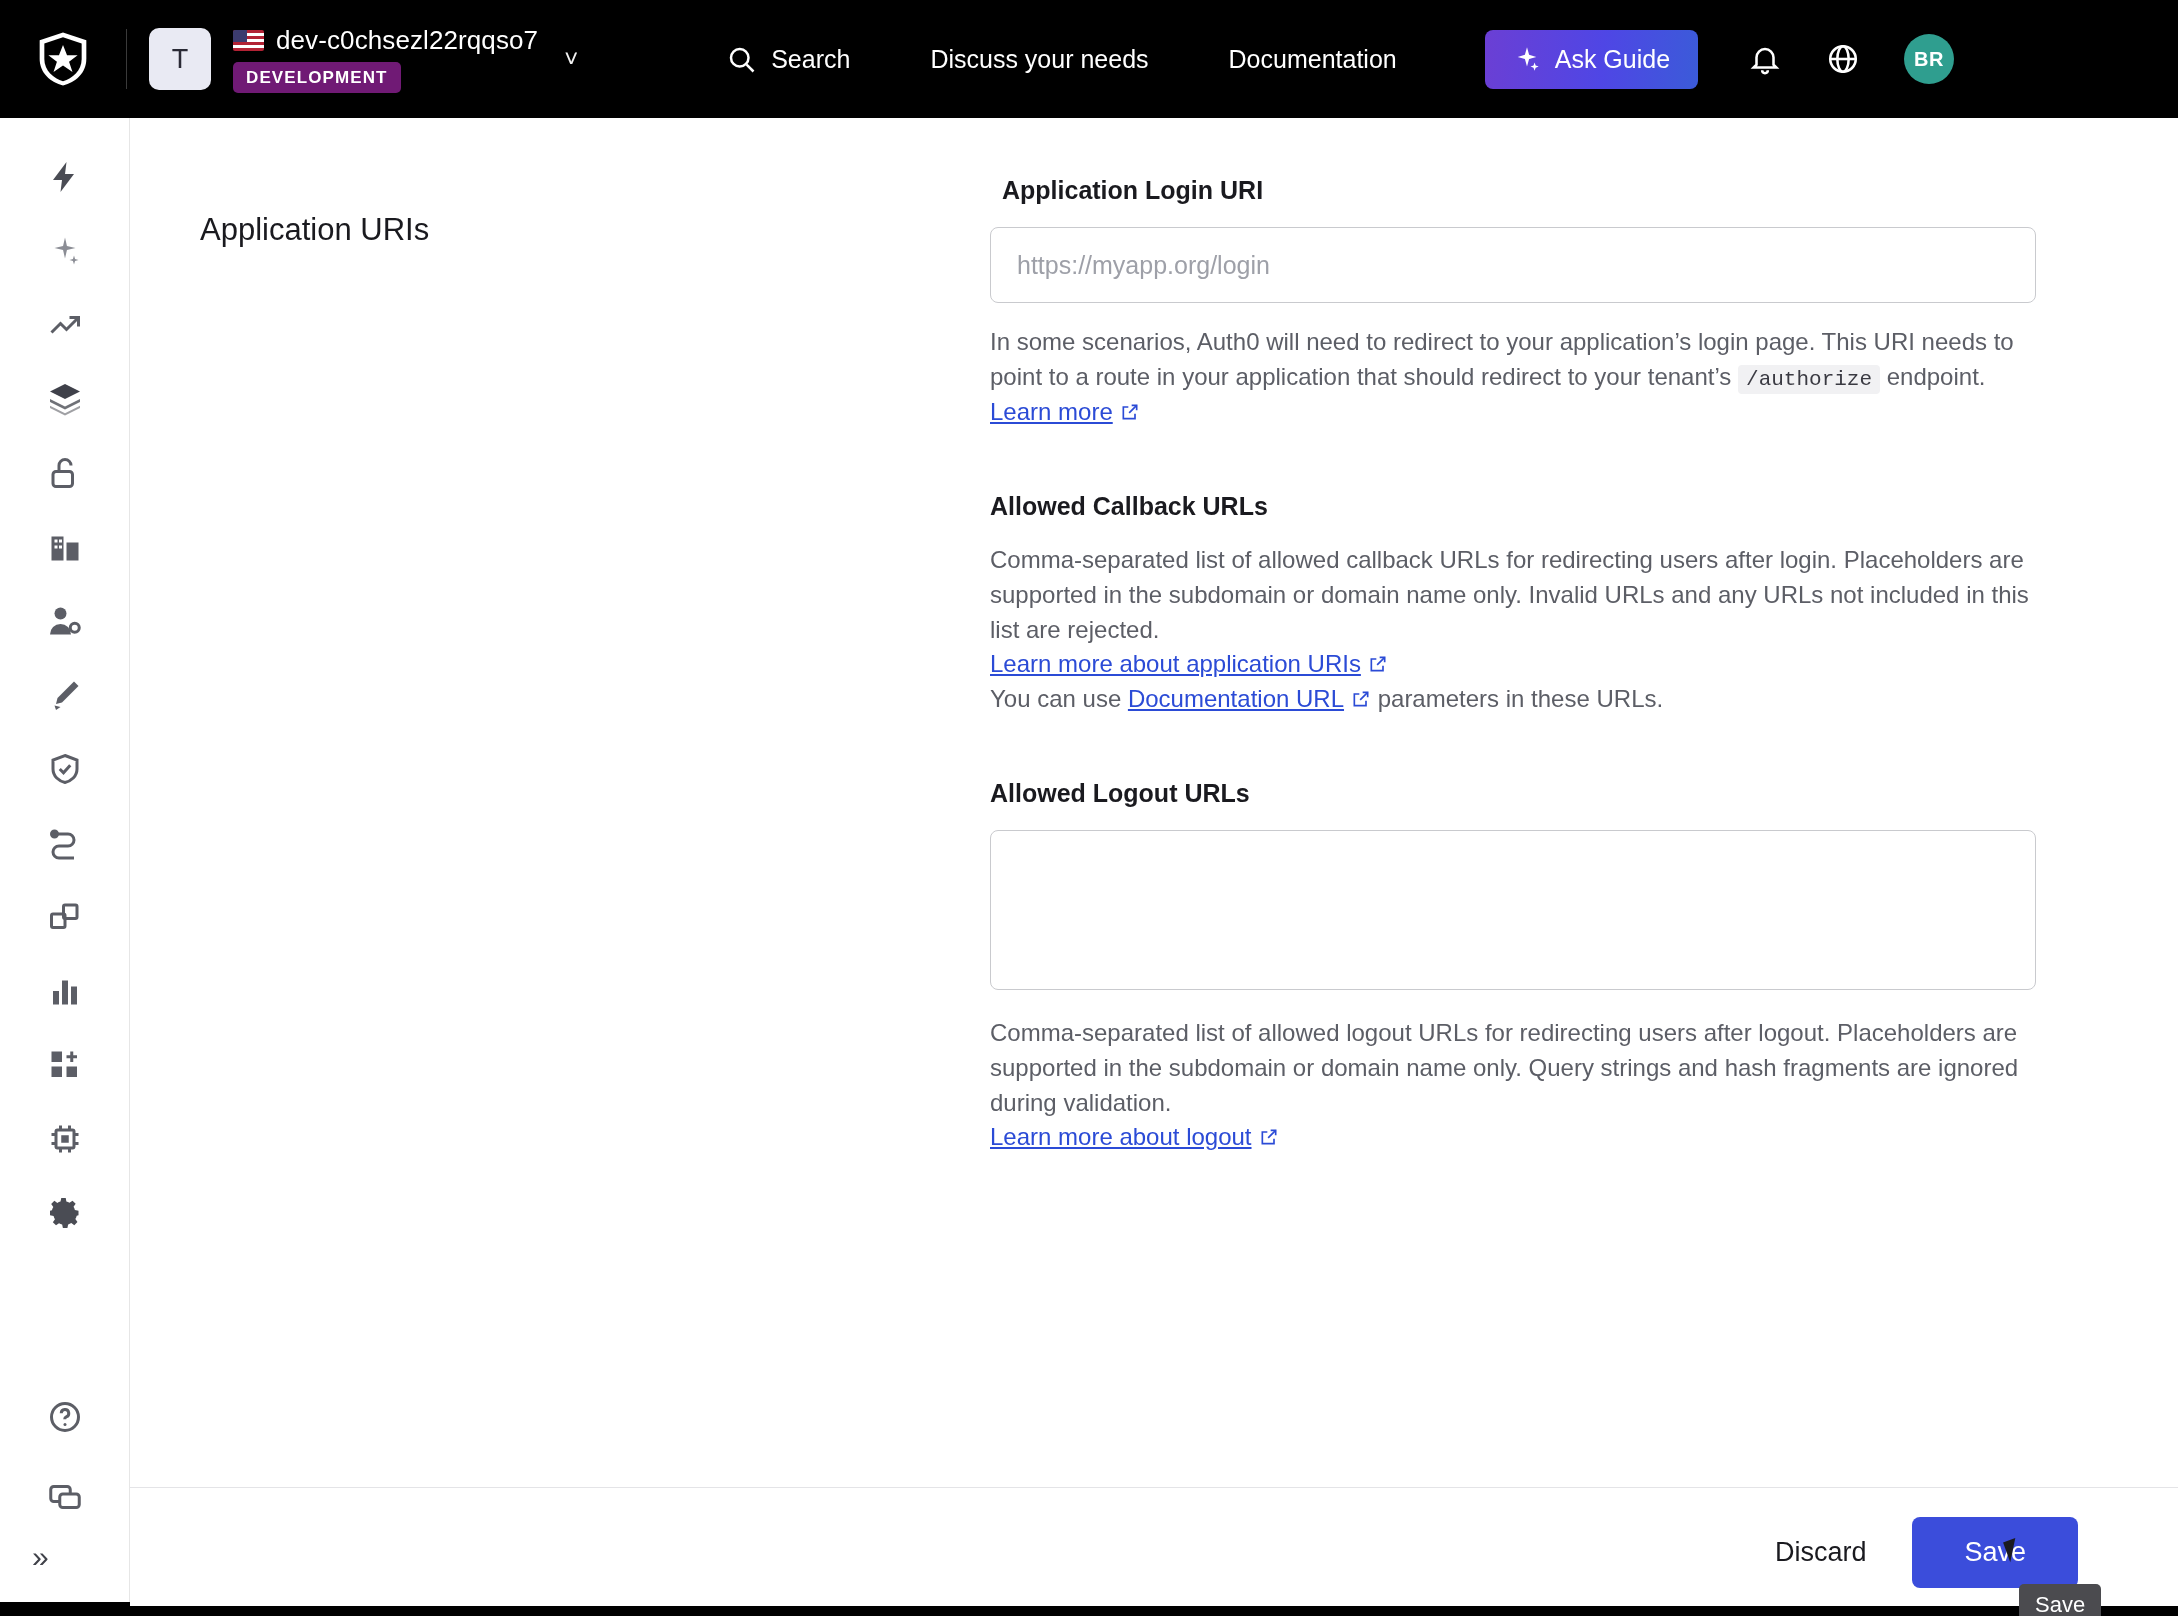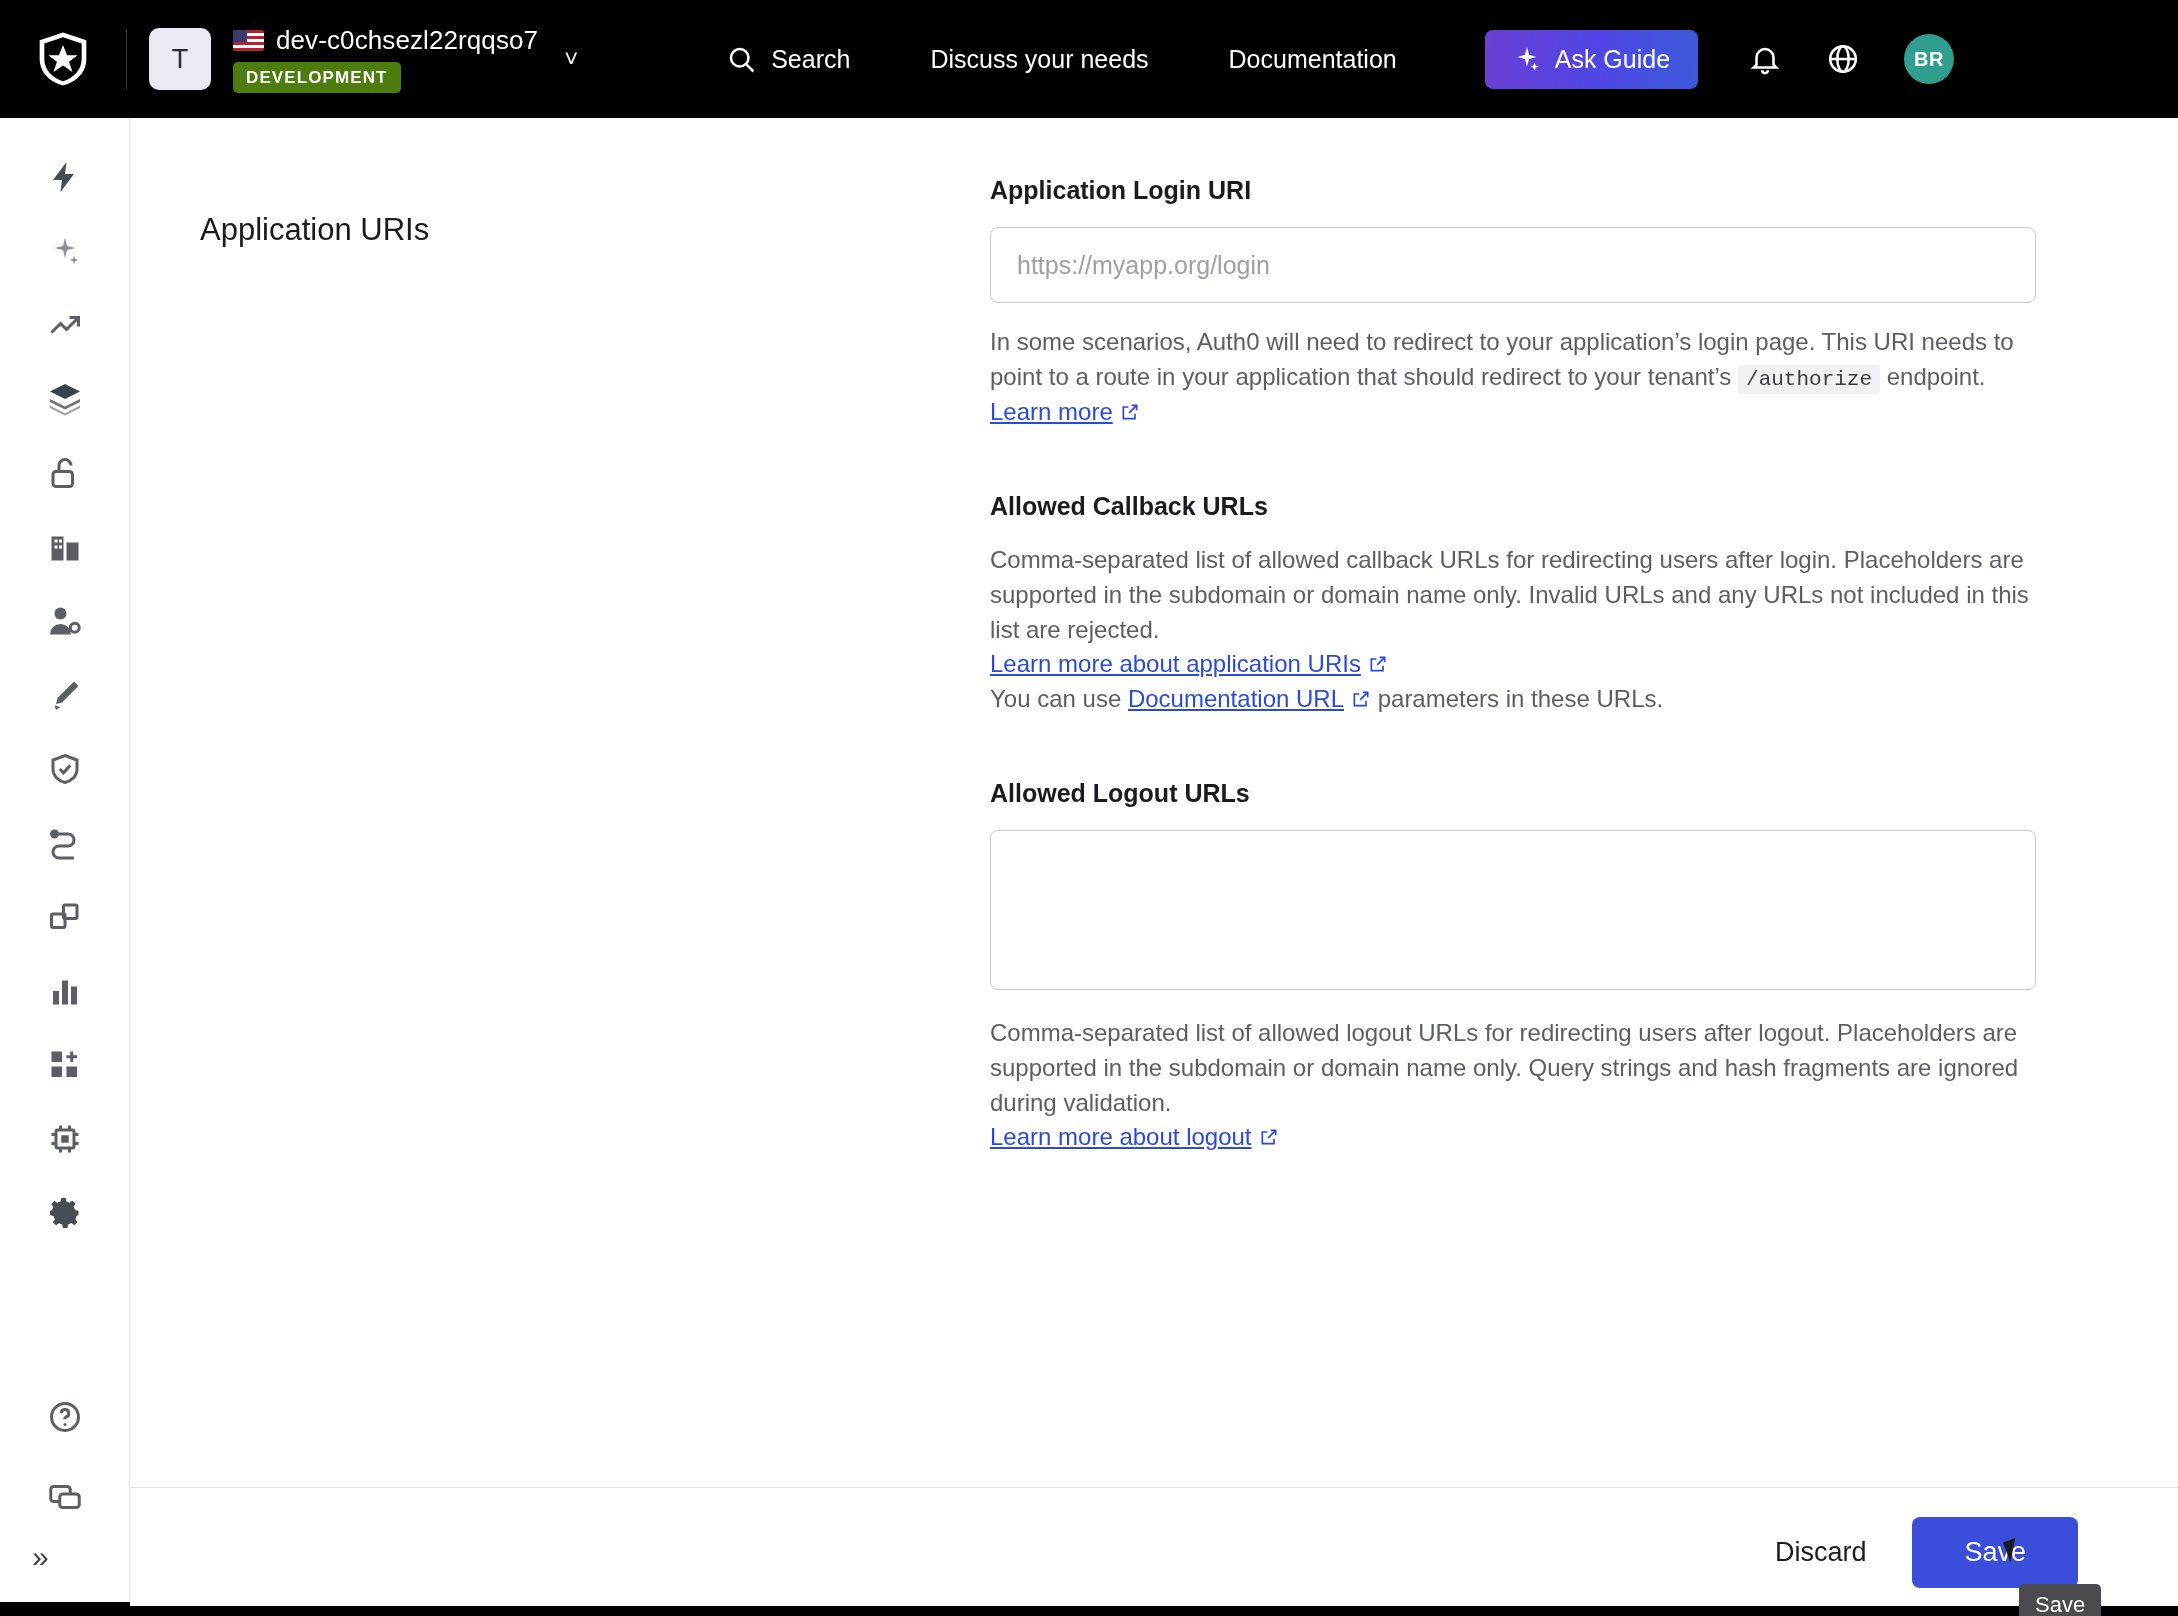--- a/index.html
+++ b/index.html
@@ -56,21 +56,21 @@
       #b22234 57.1% 71.4%, #ffffff 71.4% 85.7%, #b22234 85.7% 100%);
     position: relative; overflow: hidden;
   }
   .flag::before {
     content: ""; position: absolute; left: 0; top: 0;
     width: 14px; height: 12px; background: #3c3b6e;
   }
   .tenant-name { font-size: 26px; color: #ffffff; letter-spacing: 0.1px; }
   .env-badge {
     display: inline-block;
-    background: #4d7c0f;
+    background: #701a75;
     color: #ffffff;
     font-size: 17px;
     font-weight: bold;
     letter-spacing: 1.1px;
     padding: 6px 13px 5px 13px;
     border-radius: 5px;
     width: fit-content;
   }
   .tenant-caret {
     margin-left: 26px;
@@ -168,21 +168,21 @@
   .left-col { width: 790px; flex: 0 0 790px; padding-top: 28px; }
   .section-title { font-size: 31px; color: #1a1a1f; font-weight: 400; margin-top: 8px; }
   .right-col { flex: 1; max-width: 1050px; }
 
   .field-label {
     font-size: 25px;
     color: #1a1a1f;
     font-weight: bold;
     margin-bottom: 22px;
   }
-  .field-label.top { margin-top: 0; }
+  .field-label.top { margin-top: 0; margin-left: 12px; }
   .text-input {
     width: 1046px;
     height: 76px;
     border: 1px solid #c9cace;
     border-radius: 8px;
     font-size: 25px;
     color: #1a1a1f;
     padding: 0 26px;
     outline: none;
     background: #ffffff;

